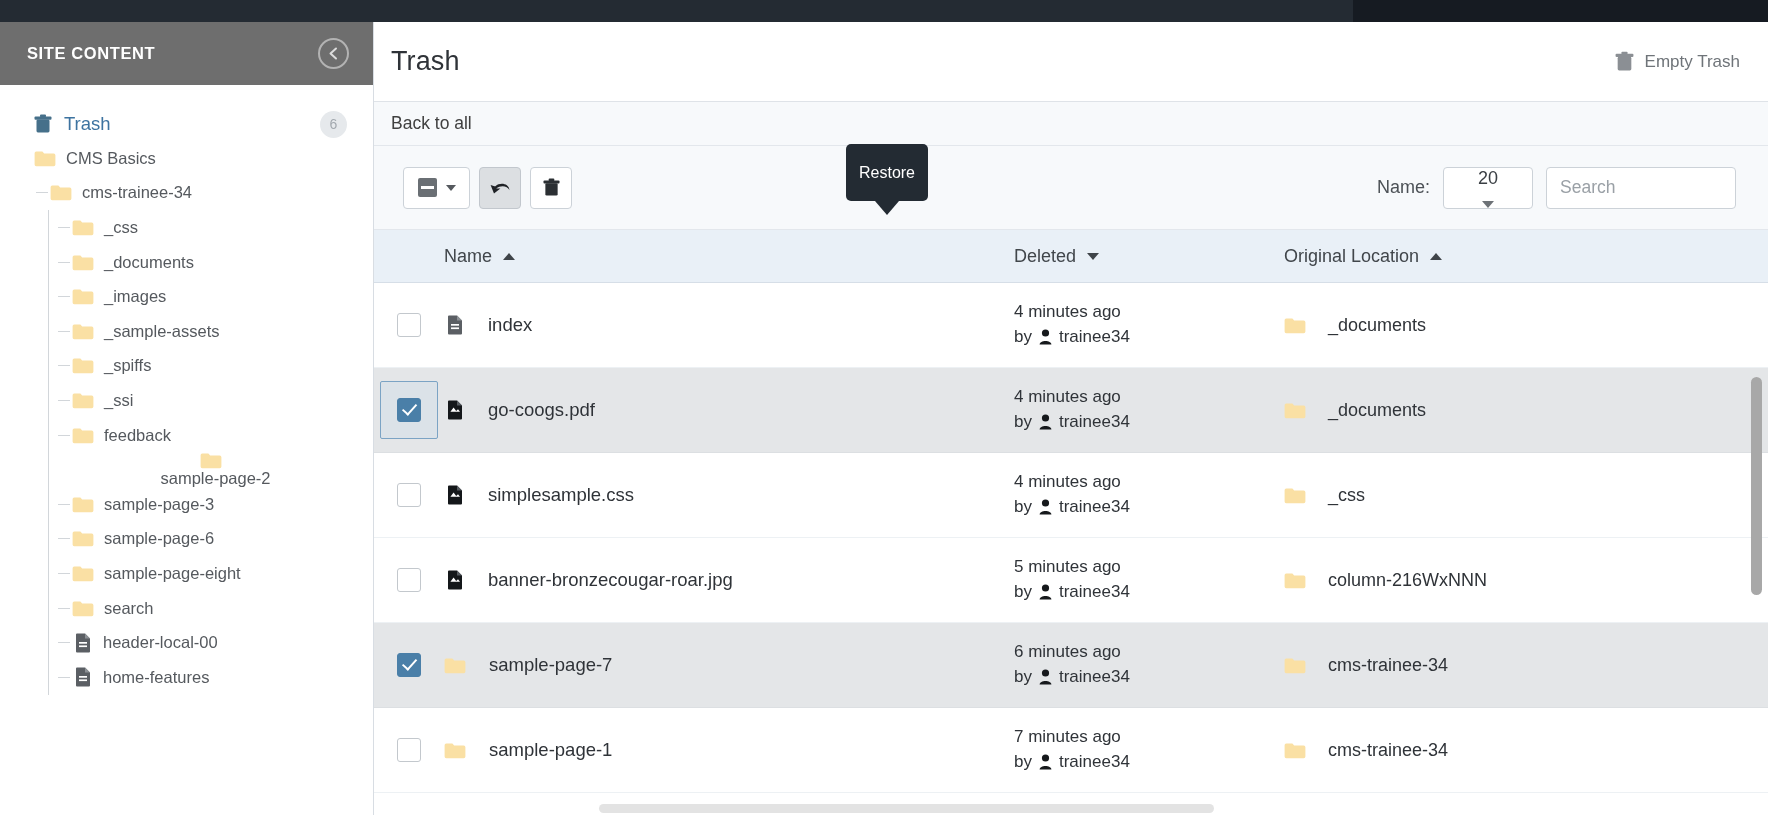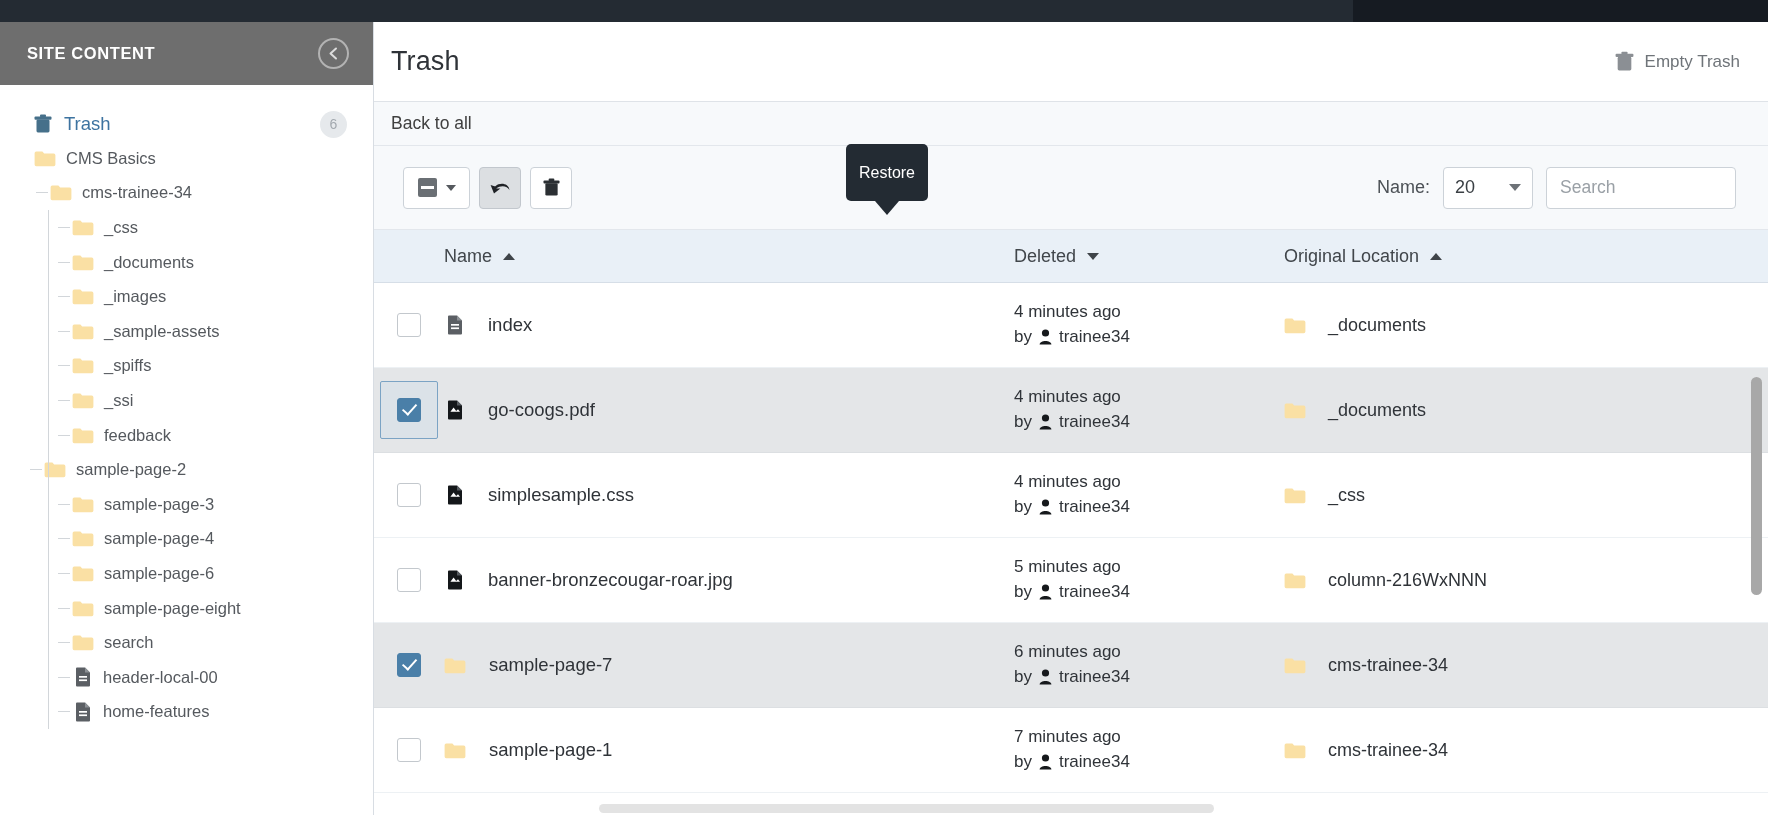--- a/index.html
+++ b/index.html
@@ -100,21 +100,21 @@
   .btn.icon { width: 42px; margin-left: 9px; }
   .btn.active { background:#dcdfe2; border-color:#c2c7cd; }
   .minus-box { width:19px; height:19px; background:#6a6f74; border-radius:2px; position:relative;}
   .minus-box::after{content:""; position:absolute; left:3px; right:3px; top:8px; height:3px; background:#fff;}
   .caret-dn { width:0;height:0;border-left:5.5px solid transparent;border-right:5.5px solid transparent;border-top:6px solid #55595e;}
 
   .toolbar-right { margin-left:auto; display:flex; align-items:center; gap: 13px; }
   .show-label { font-size: 18px; color:#4c5156; }
   .select-box {
     width: 90px; height: 42px; background:#fff; border:1px solid #ccd2d8; border-radius:4px;
-    display:flex; align-items:center; padding: 0 11px; cursor:pointer;
+    display:flex; align-items:center; padding: 0 11px; cursor:pointer;flex-direction:column;
   }
   .select-box .sv { font-size: 18px; color:#3a3f44; flex:1; }
   .select-box .sc { width:0;height:0;border-left:6px solid transparent;border-right:6px solid transparent;border-top:7px solid #6d7277;}
   .search-box {
     width: 190px; height: 42px; background:#fff; border:1px solid #ccd2d8; border-radius:4px;
     display:flex; align-items:center; padding: 0 13px;
   }
   .search-box input {
     border:0; outline:0; width:100%; font-size: 17.5px; color:#3a3f44;
     font-family:"Liberation Sans", sans-serif; background:transparent;
@@ -302,48 +302,38 @@
           <div class="node" style="padding-left: 58px;">
             <span class="dash"></span>
             <span>
               <svg class="ficon" width="22" height="17" viewBox="0 0 22 17" aria-hidden="true">
                 <path d="M0.6 3.2 A1.6 1.6 0 0 1 2.2 1.6 H8.4 L10.2 3.6 H19.8 A1.6 1.6 0 0 1 21.4 5.2 V14.6 A1.6 1.6 0 0 1 19.8 16.2 H2.2 A1.6 1.6 0 0 1 0.6 14.6 Z" fill="#fae0a4"></path>
               </svg>
             </span>
             <span>feedback</span>
             <span class="vline" style="left: 48px;"></span>
           </div>
-          <div class="node" style="padding-left: 30px;">
+          <div class="node" style="padding-left: 58px; flex-direction: column;">
             <span class="dash"></span>
             <span>
               <svg class="ficon" width="22" height="17" viewBox="0 0 22 17" aria-hidden="true">
                 <path d="M0.6 3.2 A1.6 1.6 0 0 1 2.2 1.6 H8.4 L10.2 3.6 H19.8 A1.6 1.6 0 0 1 21.4 5.2 V14.6 A1.6 1.6 0 0 1 19.8 16.2 H2.2 A1.6 1.6 0 0 1 0.6 14.6 Z" fill="#fae0a4"></path>
               </svg>
             </span>
             <span>sample-page-2</span>
             <span class="vline" style="left: 48px;"></span>
           </div>
           <div class="node" style="padding-left: 58px;">
             <span class="dash"></span>
             <span>
               <svg class="ficon" width="22" height="17" viewBox="0 0 22 17" aria-hidden="true">
                 <path d="M0.6 3.2 A1.6 1.6 0 0 1 2.2 1.6 H8.4 L10.2 3.6 H19.8 A1.6 1.6 0 0 1 21.4 5.2 V14.6 A1.6 1.6 0 0 1 19.8 16.2 H2.2 A1.6 1.6 0 0 1 0.6 14.6 Z" fill="#fae0a4"></path>
               </svg>
             </span>
             <span>sample-page-3</span>
-            <span class="vline" style="left: 48px;"></span>
-          </div>
-          <div class="node" style="padding-left: 58px;">
-            <span class="dash"></span>
-            <span>
-              <svg class="ficon" width="22" height="17" viewBox="0 0 22 17" aria-hidden="true">
-                <path d="M0.6 3.2 A1.6 1.6 0 0 1 2.2 1.6 H8.4 L10.2 3.6 H19.8 A1.6 1.6 0 0 1 21.4 5.2 V14.6 A1.6 1.6 0 0 1 19.8 16.2 H2.2 A1.6 1.6 0 0 1 0.6 14.6 Z" fill="#fae0a4"></path>
-              </svg>
-            </span>
-            <span>sample-page-4</span>
             <span class="vline" style="left: 48px;"></span>
           </div>
           <div class="node" style="padding-left: 58px;">
             <span class="dash"></span>
             <span>
               <svg class="ficon" width="22" height="17" viewBox="0 0 22 17" aria-hidden="true">
                 <path d="M0.6 3.2 A1.6 1.6 0 0 1 2.2 1.6 H8.4 L10.2 3.6 H19.8 A1.6 1.6 0 0 1 21.4 5.2 V14.6 A1.6 1.6 0 0 1 19.8 16.2 H2.2 A1.6 1.6 0 0 1 0.6 14.6 Z" fill="#fae0a4"></path>
               </svg>
             </span>
             <span>sample-page-6</span>

